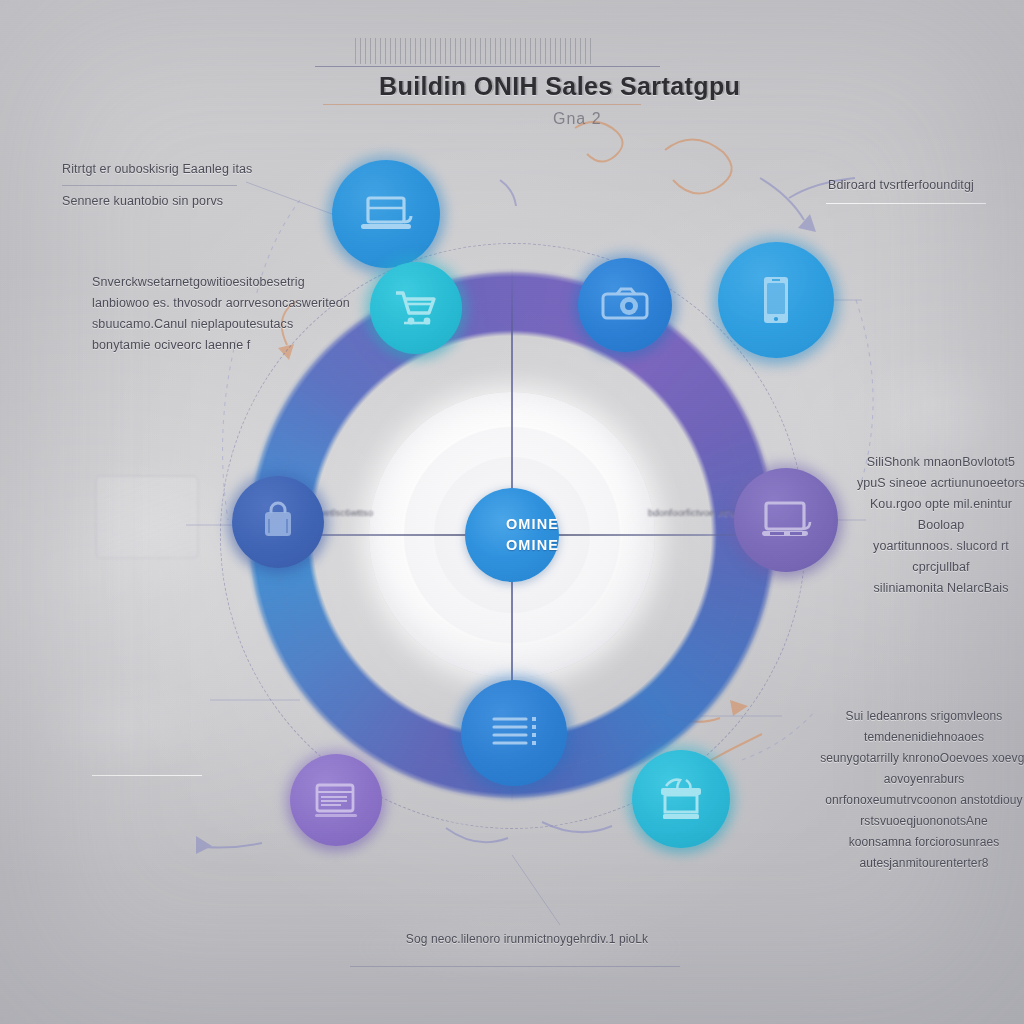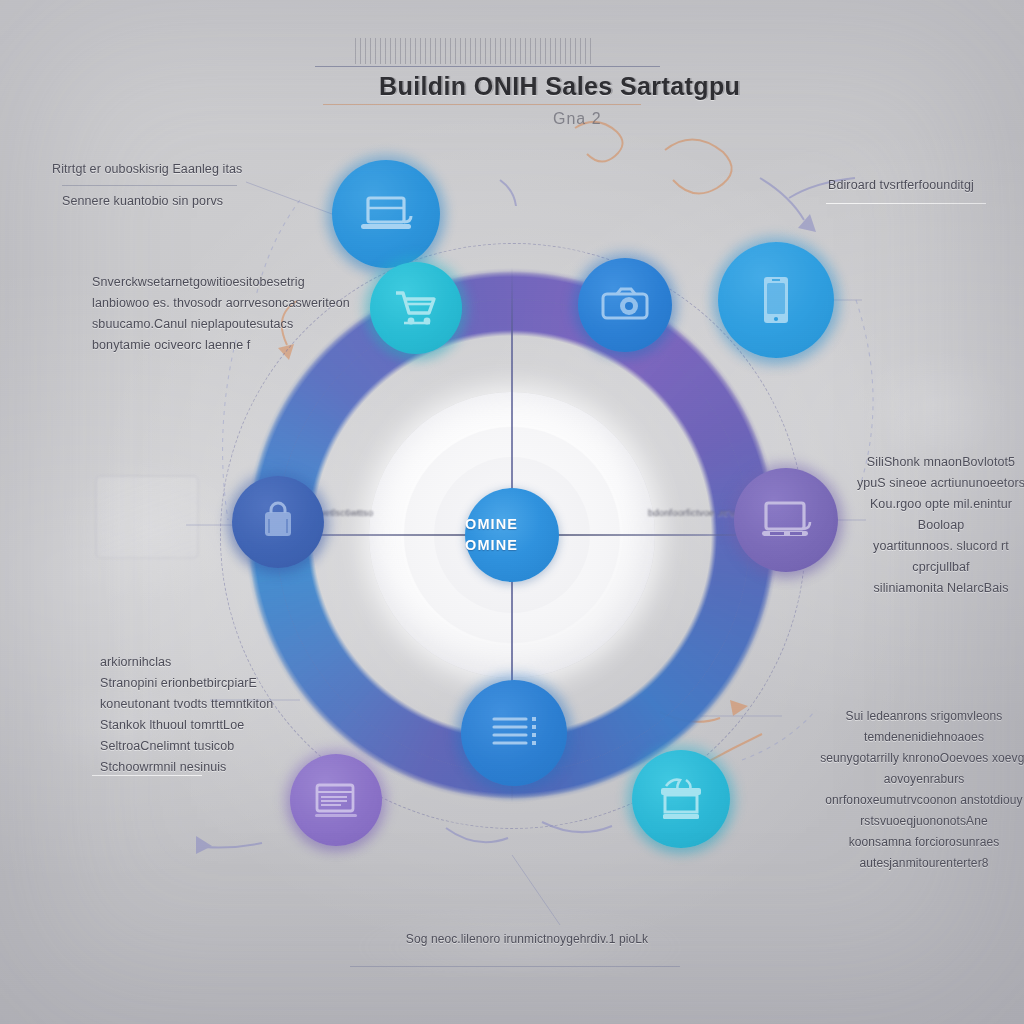--- a/index.html
+++ b/index.html
@@ -102,21 +102,21 @@
     box-shadow:none;opacity:.85;
   }
   .crosshair-v{position:absolute;left:-1px;top:-268px;width:2px;height:536px;
      background:linear-gradient(180deg,rgba(90,95,150,0) 0%,rgba(90,95,150,.75) 12%,rgba(90,95,150,.8) 88%,rgba(90,95,150,0) 100%);}
   .crosshair-h{position:absolute;left:-268px;top:-1px;width:536px;height:2px;
      background:linear-gradient(90deg,rgba(90,95,150,0) 0%,rgba(95,100,150,.6) 14%,rgba(70,75,110,.75) 52%,rgba(95,100,150,.55) 86%,rgba(90,95,150,0) 100%);}
   .hub{
     position:absolute;left:-47px;top:-47px;width:94px;height:94px;border-radius:50%;
     background:radial-gradient(circle at 40% 34%, #4aa6e8 0%, #2f92de 45%, #2583cf 100%);
     box-shadow:0 2px 10px rgba(40,90,150,.35);
-    display:flex;flex-direction:column;align-items:flex-start;justify-content:center;
+    display:flex;flex-direction:column;align-items:flex-end;justify-content:center;
     filter:blur(.25px);
   }
   .hub span{
     display:block;color:#ffffff;font-size:14.5px;font-weight:bold;letter-spacing:1.1px;line-height:21px;
     text-shadow:0 1px 1px rgba(30,70,120,.45);
   }
 
   
   .node{
     position:absolute;border-radius:50%;
@@ -189,35 +189,29 @@
       <line x1="512" y1="855" x2="560" y2="925"></line>
     </g>
   </svg>
 
   <div id="titleWrap">
     <div class="tick"></div>
     <div class="title-text">Buildin ONIH Sales Sartatgpu</div>
     <div class="title-sub">Gna 2</div>
   </div>
 
-  <div class="ptext" style="left:52px;top:160px;width:250px;">Ritrtgt er ouboskisrig Eaanleg itas</div>
+  <div class="ptext" style="left:62px;top:160px;width:250px;">Ritrtgt er ouboskisrig Eaanleg itas</div>
   <div class="rule" style="left:62px;top:185px;width:175px;"></div>
   <div class="ptext" style="left:62px;top:192px;width:250px;">Sennere kuantobio sin porvs</div>
 
   <div class="ptext" style="left:92px;top:272px;width:268px;line-height:21px;">Snverckwsetarnetgowitioesitobesetrig
 lanbiowoo es. thvosodr aorrvesoncasweriteon
 sbuucamo.Canul nieplapoutesutacs
 bonytamie ociveorc laenne f</div>
 
-  <div class="ptext" style="left:100px;top:652px;width:230px;line-height:21px;">arkiornihclas
-Stranopini erionbetbircpiarE
-koneutonant tvodts ttemntkiton
-Stankok lthuoul tomrttLoe
-SeltroaCnelimnt tusicob
-Stchoowrmnil nesinuis</div>
   <div class="rule" style="left:92px;top:775px;width:110px;background:rgba(255,255,255,.75);"></div>
 
   <div class="ptext" style="left:828px;top:176px;width:200px;">Bdiroard tvsrtferfoounditgj</div>
   <div class="rule" style="left:826px;top:203px;width:160px;background:rgba(255,255,255,.8);"></div>
 
   <div class="ptext center" style="left:856px;top:452px;width:170px;line-height:21px;">SiliShonk mnaonBovlotot5
 ypuS sineoe acrtiununoeetors
 Kou.rgoo opte mil.enintur Booloap
 yoartitunnoos. slucord rt cprcjullbaf
 siliniamonita NelarcBais</div>

